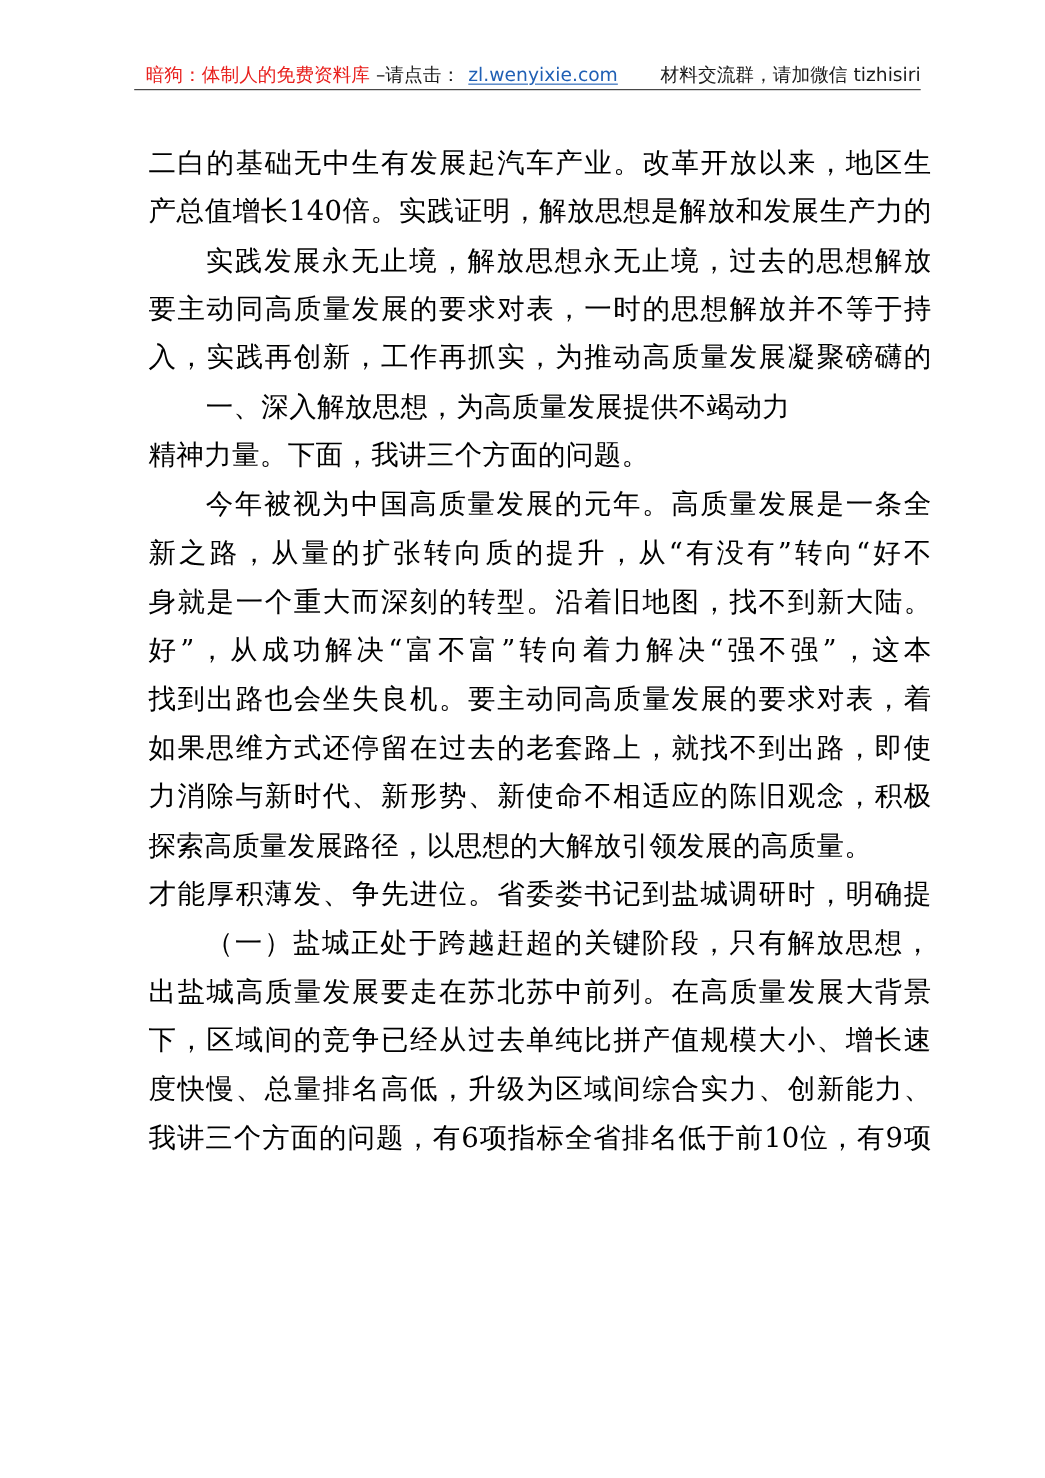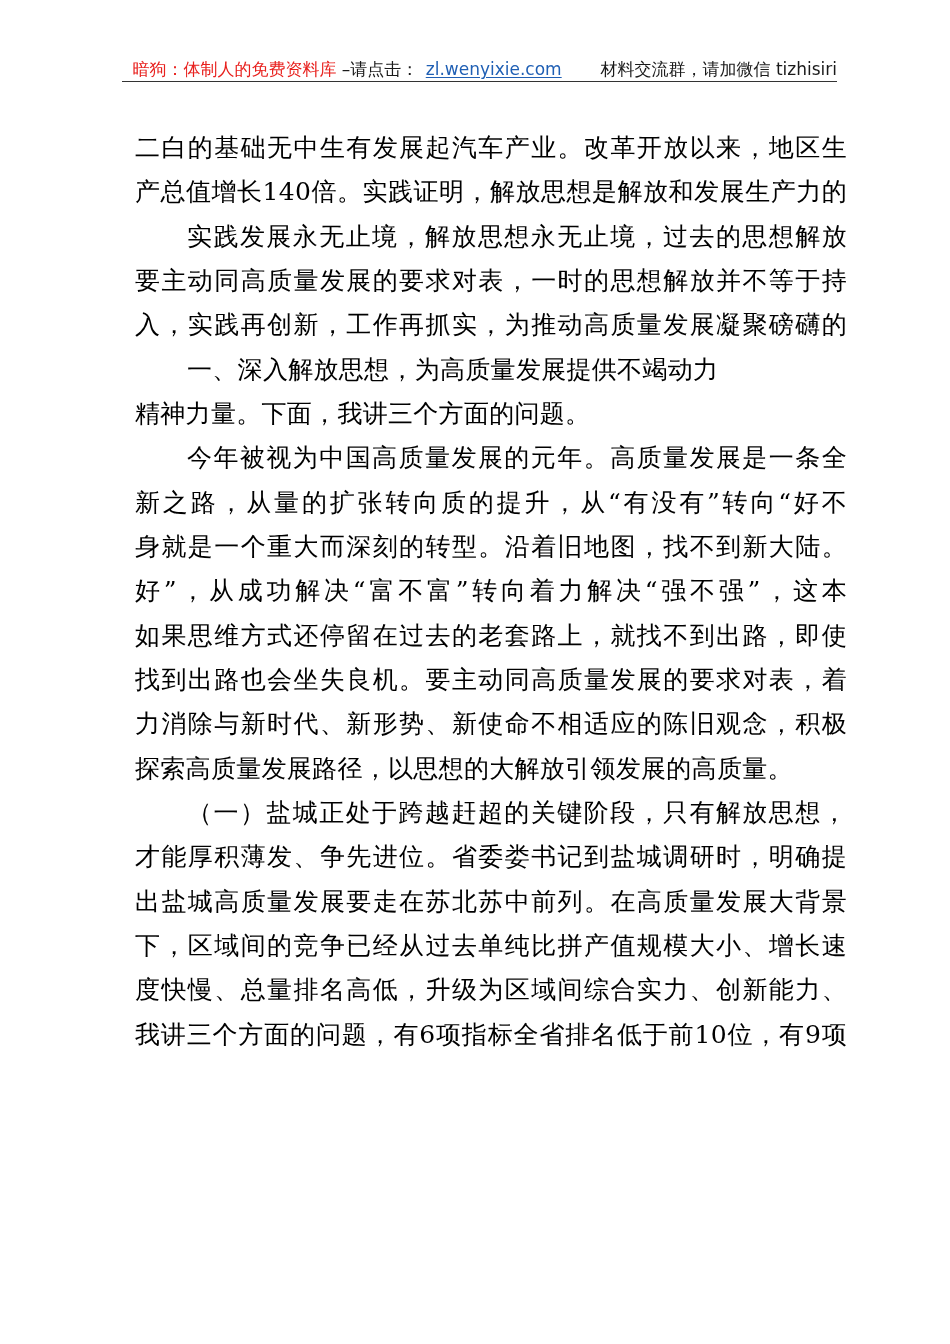--- a/index.html
+++ b/index.html
@@ -89,24 +89,24 @@
   <div class="line">要主动同高质量发展的要求对表，一时的思想解放并不等于持</div>
   <div class="line">入，实践再创新，工作再抓实，为推动高质量发展凝聚磅礴的</div>
   <div class="line indent last">一、深入解放思想，为高质量发展提供不竭动力</div>
 
   <div class="line last">精神力量。下面，我讲三个方面的问题。</div>
 
   <div class="line indent">今年被视为中国高质量发展的元年。高质量发展是一条全</div>
   <div class="line">新之路，从量的扩张转向质的提升，从“有没有”转向“好不</div>
   <div class="line">身就是一个重大而深刻的转型。沿着旧地图，找不到新大陆。</div>
   <div class="line">好”，从成功解决“富不富”转向着力解决“强不强”，这本</div>
+  <div class="line">找到出路也会坐失良机。要主动同高质量发展的要求对表，着</div>
   <div class="line">如果思维方式还停留在过去的老套路上，就找不到出路，即使</div>
-  <div class="line">找到出路也会坐失良机。要主动同高质量发展的要求对表，着</div>
   <div class="line">力消除与新时代、新形势、新使命不相适应的陈旧观念，积极</div>
   <div class="line last">探索高质量发展路径，以思想的大解放引领发展的高质量。</div>
 
+  <div class="line">才能厚积薄发、争先进位。省委娄书记到盐城调研时，明确提</div>
   <div class="line indent">（一）盐城正处于跨越赶超的关键阶段，只有解放思想，</div>
-  <div class="line">才能厚积薄发、争先进位。省委娄书记到盐城调研时，明确提</div>
   <div class="line">出盐城高质量发展要走在苏北苏中前列。在高质量发展大背景</div>
   <div class="line">下，区域间的竞争已经从过去单纯比拼产值规模大小、增长速</div>
   <div class="line">度快慢、总量排名高低，升级为区域间综合实力、创新能力、</div>
   <div class="line">我讲三个方面的问题，有6项指标全省排名低于前10位，有9项</div>
 </div>
 
 </body></html>

